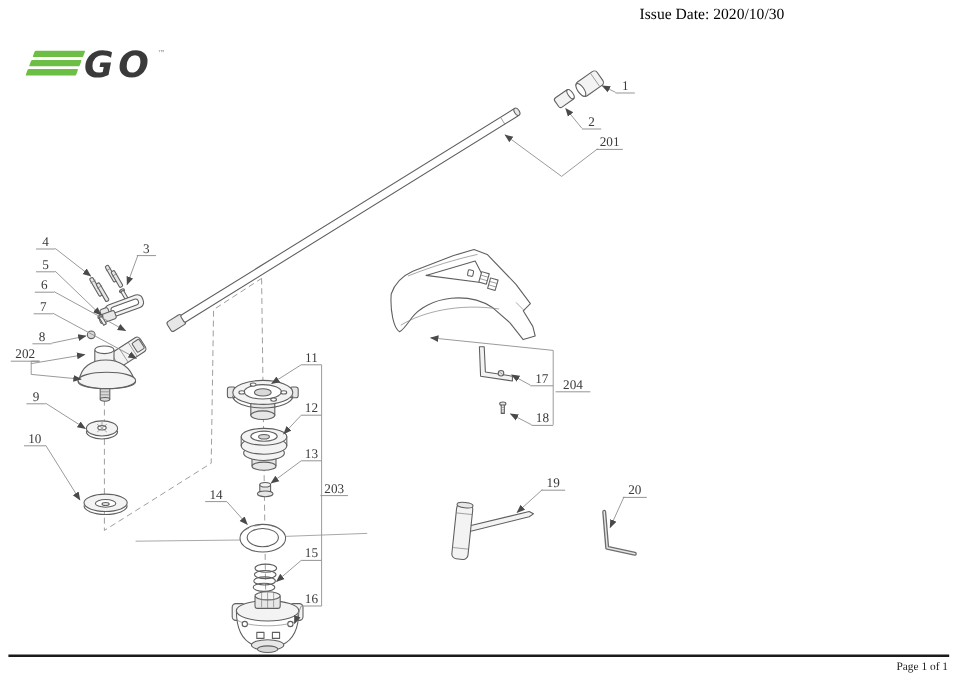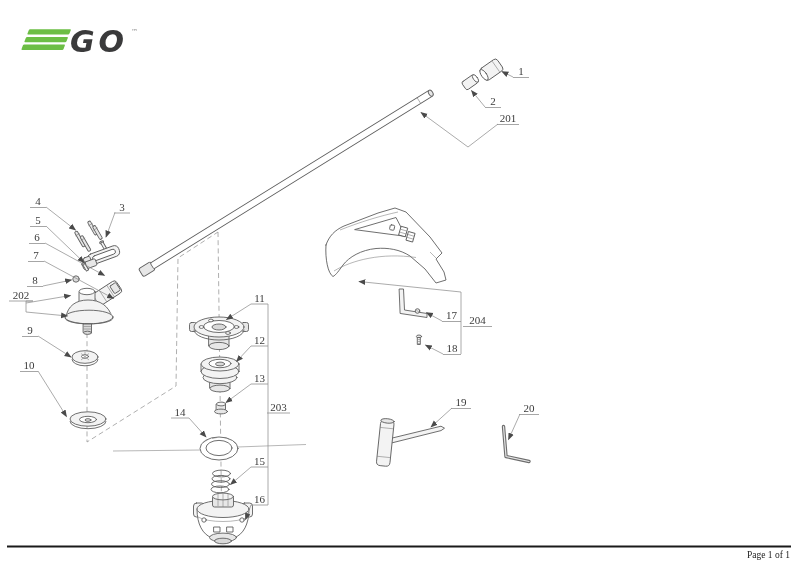--- a/index.html
+++ b/index.html
@@ -1,17 +1,17 @@
 <!DOCTYPE html>
 <html><head>
 <meta charset="utf-8">
 <style>
   html,body{margin:0;padding:0;background:#fff;}
   body{width:800px;height:564px;position:relative;overflow:hidden;font-family:"Liberation Serif",serif;}
-  .logo{position:absolute;left:10px;top:25px;}
+  .logo{position:absolute;left:10px;top:38px;}
   .logo-go{font:italic 700 30px "DejaVu Sans",sans-serif;letter-spacing:4px;}
   .logo-tm{font:7px "DejaVu Sans",sans-serif;fill:#8a8a8a;}
   .header-info{position:absolute;left:533px;top:5px;font-size:13px;line-height:13.9px;color:#000;white-space:nowrap;}
   .stage{position:absolute;left:0;top:0;}
   .s{stroke:#5f5f5f;stroke-width:.9;fill:none;stroke-linejoin:round;stroke-linecap:round;}
   .thin{stroke:#7a7a7a;stroke-width:.55;fill:none;}
   .f0{fill:#ffffff;}
   .f1{fill:#f3f3f3;}
   .f2{fill:#e7e7e7;}
   .f3{fill:#d9d9d9;}
@@ -30,20 +30,21 @@
       <rect x="16" y="2.2" width="42" height="5.4" rx="1"></rect>
       <rect x="16" y="9.9" width="42" height="5.4" rx="1"></rect>
       <rect x="16" y="17.6" width="42" height="5.4" rx="1"></rect>
     </g>
     <text class="logo-go" x="60" y="26.5" fill="#3a3a3b">GO</text>
     <text class="logo-tm" x="121" y="9">™</text>
   </svg>
 </div>
 
 <div class="header-info">
+  <div>Issue Date: 2020/10/30</div>
 </div>
 
 <svg class="stage" width="800" height="564" viewBox="0 0 800 564">
   <defs>
     <marker id="ar" viewBox="0 0 10 10" refX="8.5" refY="5" markerWidth="7.5" markerHeight="7.5" orient="auto" markerUnits="userSpaceOnUse">
       <path d="M0,1.2 L9.5,5 L0,8.8 Z" fill="#4a4a4a"></path>
     </marker>
   </defs>
 
   <g>

